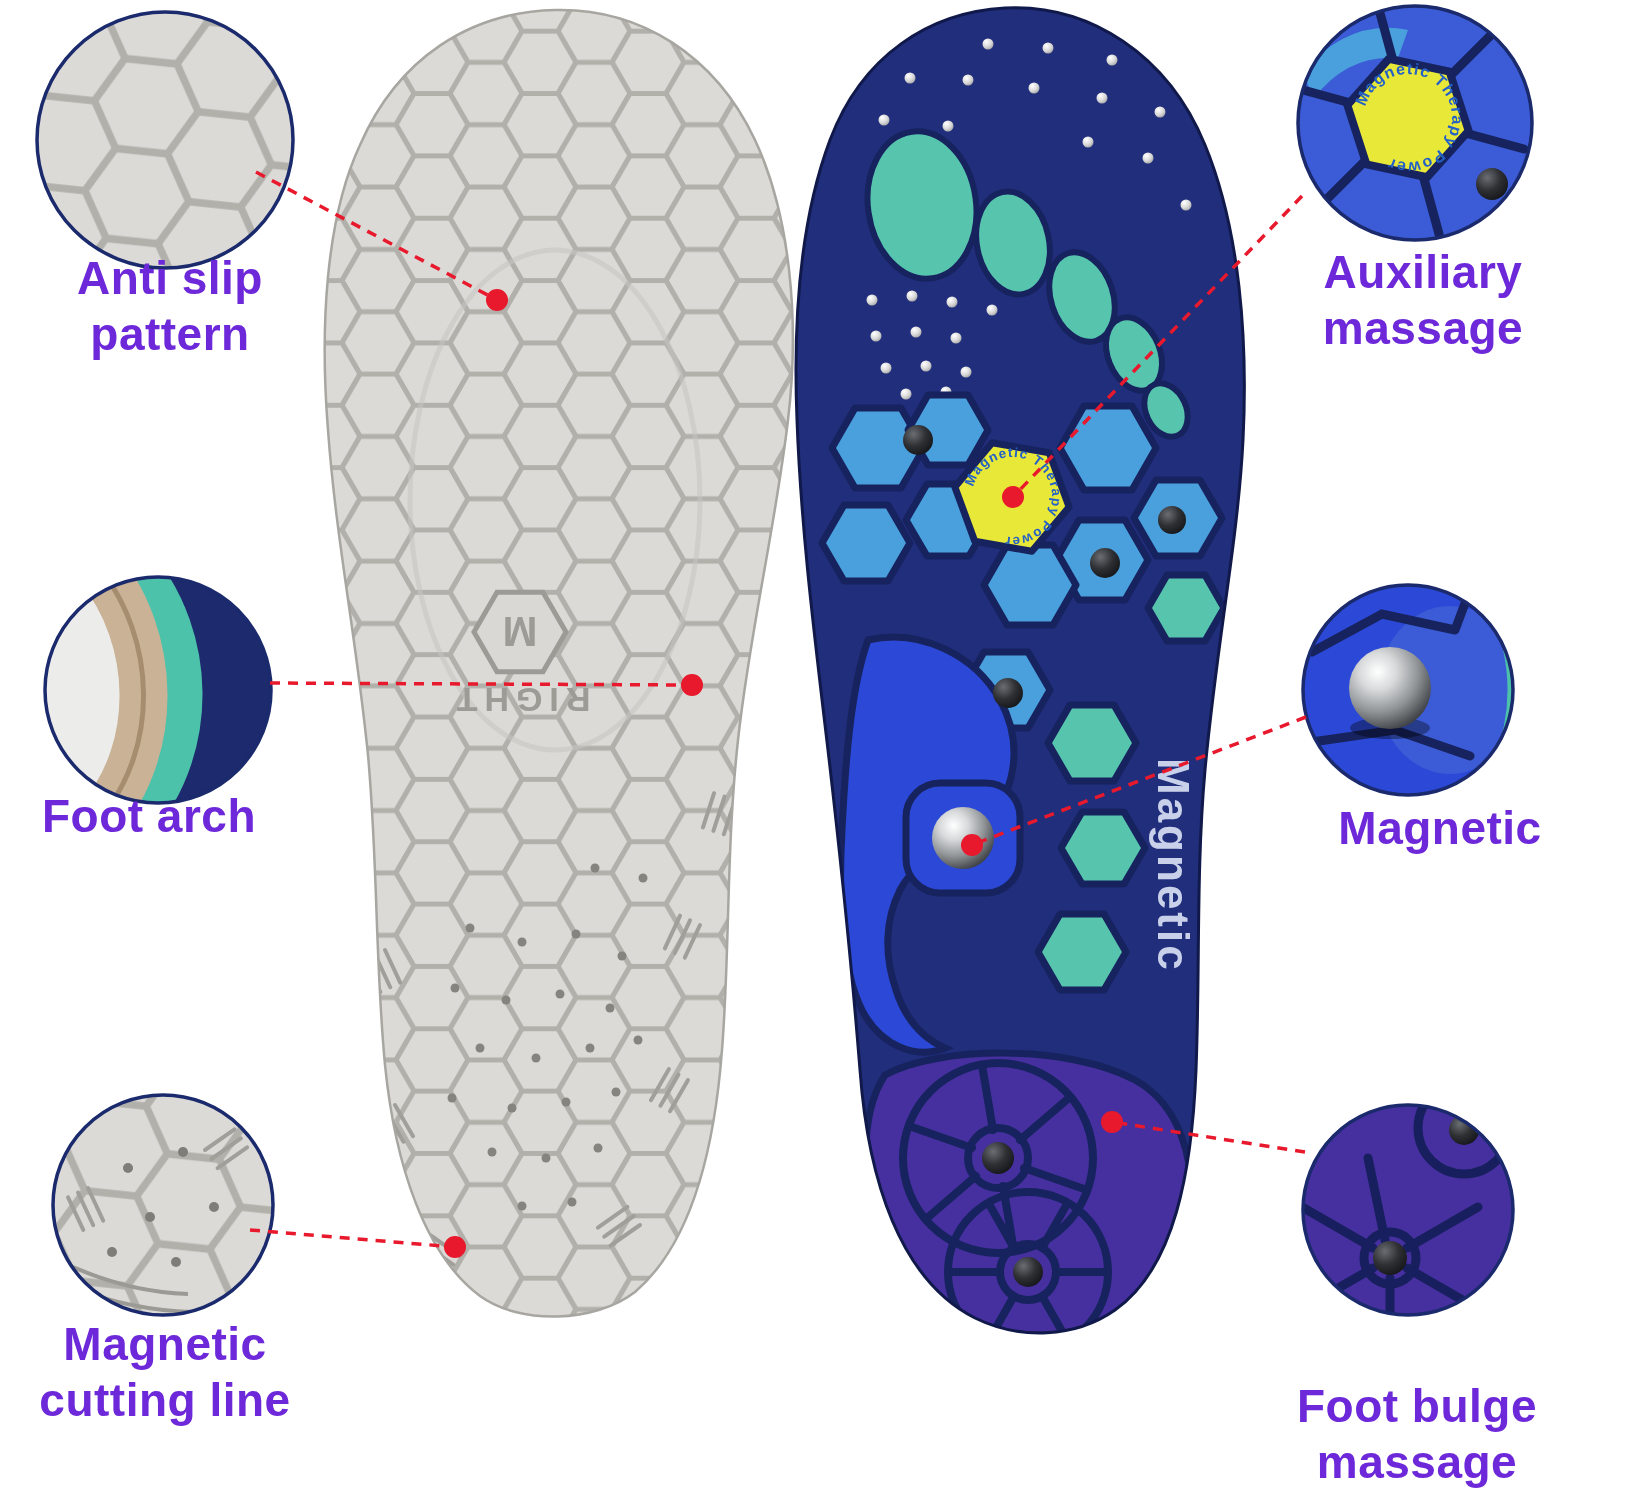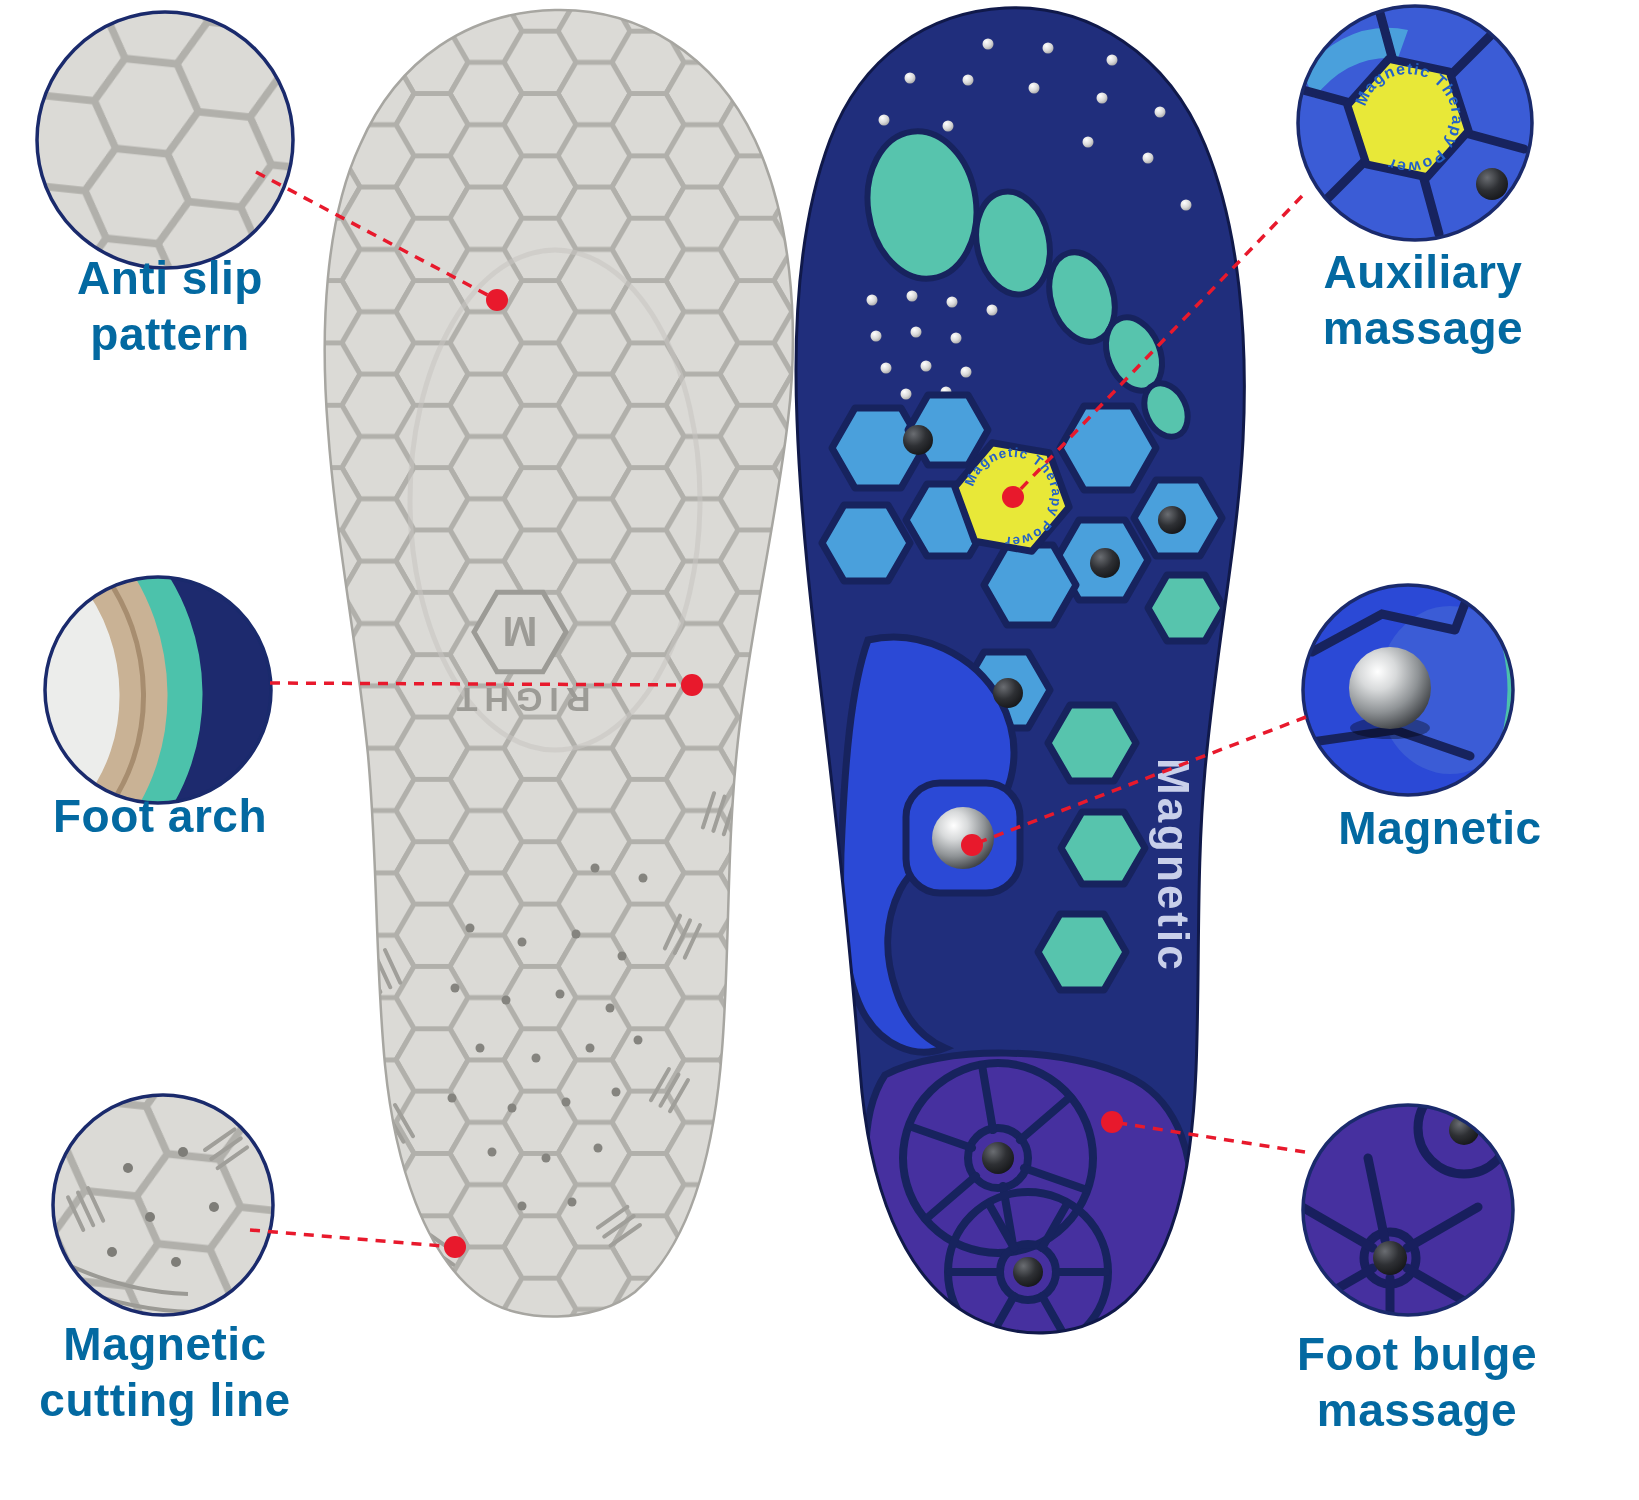--- a/index.html
+++ b/index.html
@@ -1,19 +1,19 @@
 <!DOCTYPE html>
 <html><head>
 <meta charset="utf-8">
 <style>
   html,body{margin:0;padding:0;background:#ffffff;}
   .stage{position:relative;width:1639px;height:1500px;background:#ffffff;overflow:hidden;
          font-family:"Liberation Sans",sans-serif;}
   .stage svg{position:absolute;left:0;top:0;}
-  .label{position:absolute;text-align:center;font-weight:700;color:#0369a1;
+  .label{position:absolute;text-align:center;font-weight:700;color:#6d28d9;
          font-size:46px;line-height:1.22;letter-spacing:.5px;}
   .label span{display:block;}
 </style>
 </head>
 <body>
 
 <div class="stage">
 <svg width="1639" height="1500" viewBox="0 0 1639 1500">
 <defs>
   <pattern id="hexpat" patternUnits="userSpaceOnUse" width="108" height="62.35">
@@ -345,31 +345,31 @@
   <circle cx="455" cy="1247" r="11"></circle>
   <circle cx="1013" cy="497" r="11"></circle>
   <circle cx="972" cy="845" r="11"></circle>
   <circle cx="1112" cy="1122" r="11"></circle>
 </g>
 </svg>
 
 <div class="label" style="left:5px;top:250px;width:330px;">
   <span>Anti slip pattern</span>
 </div>
-<div class="label" style="left:15px;top:788px;width:290px;">
+<div class="label" style="left:4px;top:788px;width:290px;">
   <span>Foot arch</span>
 </div>
 <div class="label" style="left:20px;top:1316px;width:290px;">
   <span>Magnetic</span>
   <span>cutting line</span>
 </div>
 <div class="label" style="left:1258px;top:244px;width:330px;">
   <span>Auxiliary</span>
   <span>massage</span>
 </div>
 <div class="label" style="left:1245px;top:800px;width:390px;">
   <span>Magnetic</span>
 </div>
-<div class="label" style="left:1252px;top:1326px;width:330px;">
+<div class="label" style="left:1252px;top:1378px;width:330px;">
   <span>Foot bulge</span>
   <span>massage</span>
 </div>
 </div>
 
 </body></html>

